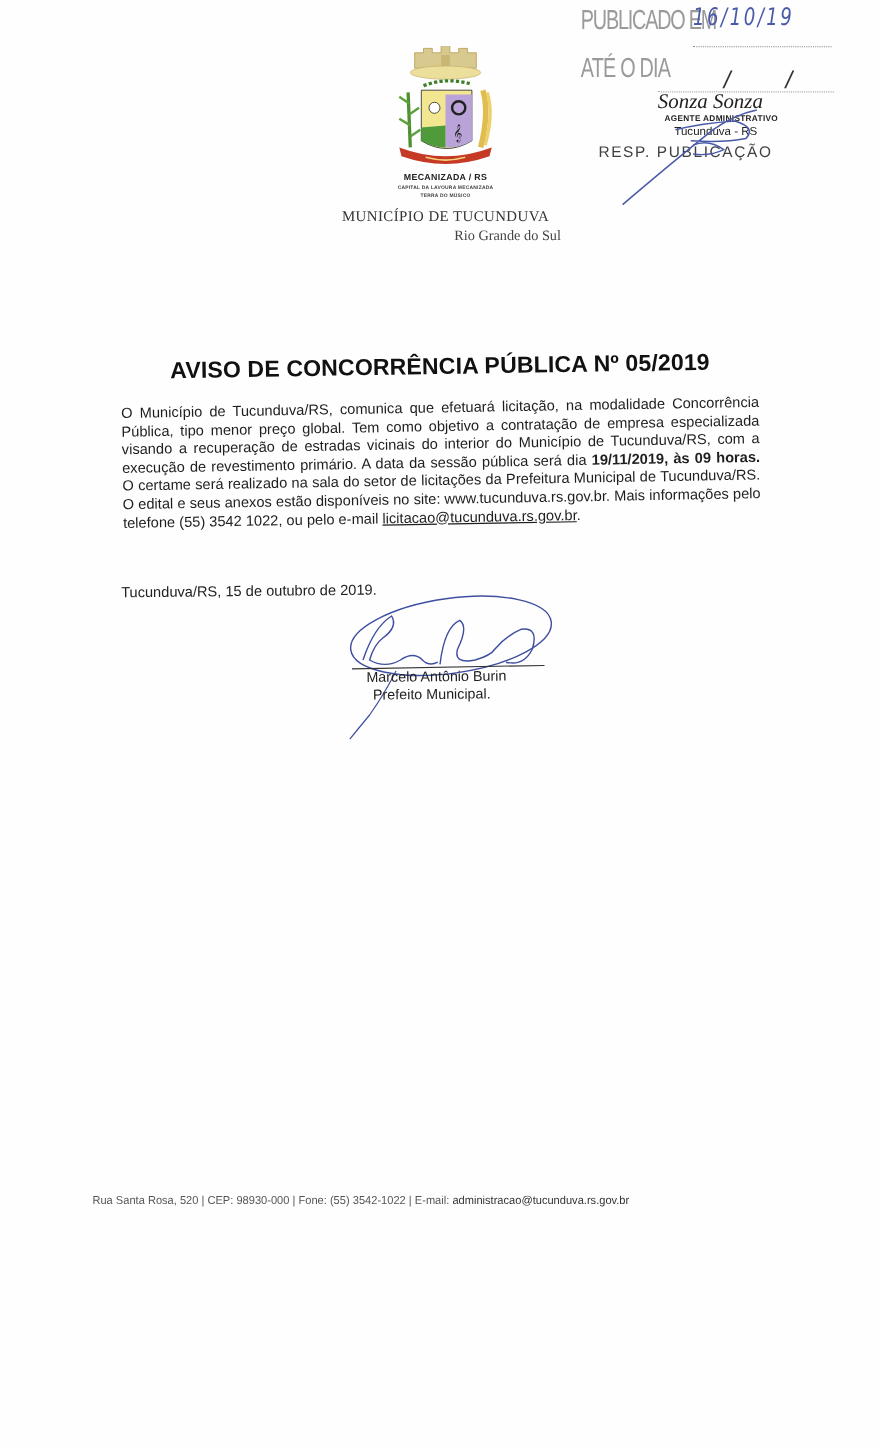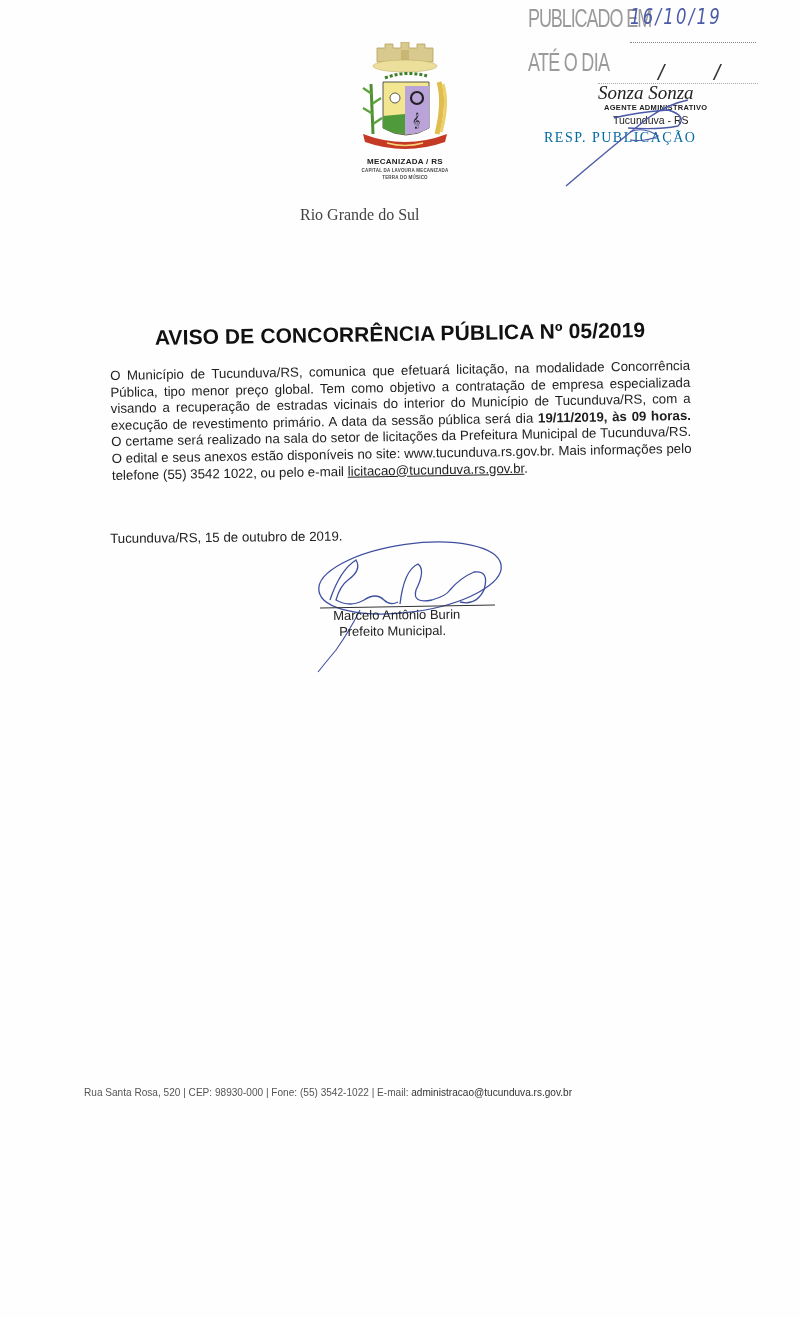--- a/index.html
+++ b/index.html
@@ -10,39 +10,39 @@
   
   .crest { position: absolute; left: 357px; top: 42px; width: 96px; height: 110px; }
   .crest-city { position: absolute; left: 300px; top: 157px; width: 210px; text-align: center;
                 font-weight: bold; font-size: 8px; letter-spacing: 0.3px; color: #222; }
   .crest-motto1, .crest-motto2 { position: absolute; left: 300px; width: 210px; text-align: center;
                 font-size: 4.5px; font-weight: bold; color: #444; letter-spacing: 0.2px; }
   .crest-motto1 { top: 168px; }
   .crest-motto2 { top: 175px; }
   .muni-name { position: absolute; left: 270px; top: 189px; width: 270px; text-align: center;
                font-family: "Liberation Serif", serif; font-size: 13.5px; color: #333; letter-spacing: 0.4px; }
-  .muni-state { position: absolute; left: 300px; top: 206px; width: 210px; text-align: left;
-                font-family: "Liberation Serif", serif; font-size: 16px; color: #444; }
+  .muni-state { position: absolute; left: 300px; top: 206px; width: 210px; text-align: right;
+                font-family: "Liberation Serif", serif; font-size: 13px; color: #444; }
 
   
   .stamp { position: absolute; left: 518px; top: 0; width: 240px; height: 190px; }
   .stamp-line1 { position: absolute; left: 10px; top: 4px; font-family: "Liberation Sans Narrow", "Liberation Sans", sans-serif;
                  font-size: 25px; color: #9a9a9a; letter-spacing: -1.5px; transform: scaleX(0.72); transform-origin: left top; font-weight: normal; white-space: nowrap; }
   .stamp-date { position: absolute; left: 112px; top: 4px; font-family: "DejaVu Sans", sans-serif; font-style: italic;
                 font-size: 22px; color: #4a5aa8; letter-spacing: 3px; transform: scaleX(0.75); transform-origin: left top; white-space: nowrap; }
   .stamp-underline { position: absolute; left: 112px; top: 42px; width: 126px; height: 1px; border-top: 1px dotted #888; }
   .stamp-line2 { position: absolute; left: 10px; top: 48px; font-family: "Liberation Sans", sans-serif;
                  font-size: 25px; color: #9a9a9a; letter-spacing: -1px; transform: scaleX(0.72); transform-origin: left top; white-space: nowrap; }
   .stamp-slash { position: absolute; top: 60px; font-size: 22px; color: #333; font-style: italic; }
   .stamp-underline2 { position: absolute; left: 80px; top: 83px; width: 160px; border-top: 1px dotted #aaa; }
   .stamp-name { position: absolute; left: 80px; top: 82px; font-family: "Liberation Serif", serif; font-style: italic;
                 font-size: 19px; color: #222; white-space: nowrap; }
   .stamp-role { position: absolute; left: 86px; top: 103px; font-size: 7.5px; font-weight: bold; color: #222; letter-spacing: 0.3px; white-space: nowrap; }
   .stamp-city { position: absolute; left: 95px; top: 114px; font-size: 10.5px; color: #222; white-space: nowrap; }
-  .stamp-resp { position: absolute; left: 26px; top: 130px; font-size: 14px; color: #0369a1; letter-spacing: 1.5px; white-space: nowrap; font-family: Liberation Serif, serif; }
+  .stamp-resp { position: absolute; left: 26px; top: 130px; font-size: 14px; color: #404040; letter-spacing: 1.5px; white-space: nowrap; }
   .stamp-sign { position: absolute; left: 0; top: 0; width: 240px; height: 190px; pointer-events: none; }
 
   
   .title { position: absolute; left: 100px; top: 322px; width: 600px; text-align: center;
            font-weight: bold; font-size: 21px; color: #111; letter-spacing: 0.1px; transform: rotate(-0.9deg); transform-origin: center; }
 
   
   .body-text { position: absolute; left: 110px; top: 368px; width: 580px; font-size: 13.3px; line-height: 16.6px;
                text-align: justify; color: #1e1e1e; transform: rotate(-1deg); transform-origin: left top; }
   .body-text .bold { font-weight: bold; }
@@ -85,20 +85,21 @@
     <circle cx="38" cy="56" r="5" fill="#fff" stroke="#333" stroke-width="0.8"></circle>
     <circle cx="60" cy="56" r="6" fill="none" stroke="#222" stroke-width="2.2"></circle>
     <text x="55" y="83" font-size="14" fill="#222" font-family="DejaVu Serif, serif">𝄞</text>
 
     <path d="M6 92 Q48 108 90 92 L88 100 Q48 114 8 100 Z" fill="#c53a24"></path>
     <path d="M30 101 Q48 106 66 101" stroke="#f3d27a" stroke-width="1.5" fill="none"></path>
   </svg>
   <div class="crest-city">MECANIZADA / RS</div>
   <div class="crest-motto1">CAPITAL DA LAVOURA MECANIZADA</div>
   <div class="crest-motto2">TERRA DO MÚSICO</div>
+  <div class="muni-name">MUNICÍPIO DE TUCUNDUVA</div>
   <div class="muni-state">Rio Grande do Sul</div>
 
   <div class="stamp">
     <div class="stamp-line1">PUBLICADO EM</div>
     <div class="stamp-date">16/10/19</div>
     <div class="stamp-underline"></div>
     <div class="stamp-line2">ATÉ O DIA</div>
     <span class="stamp-slash" style="left:140px">/</span>
     <span class="stamp-slash" style="left:196px">/</span>
     <div class="stamp-underline2"></div>

